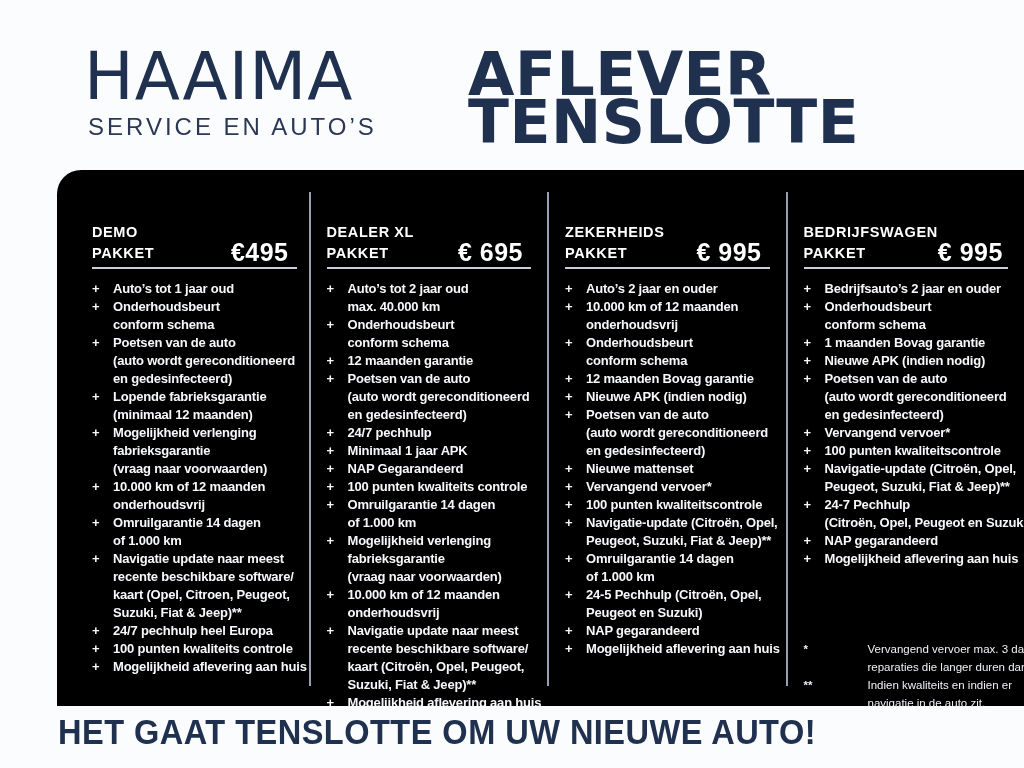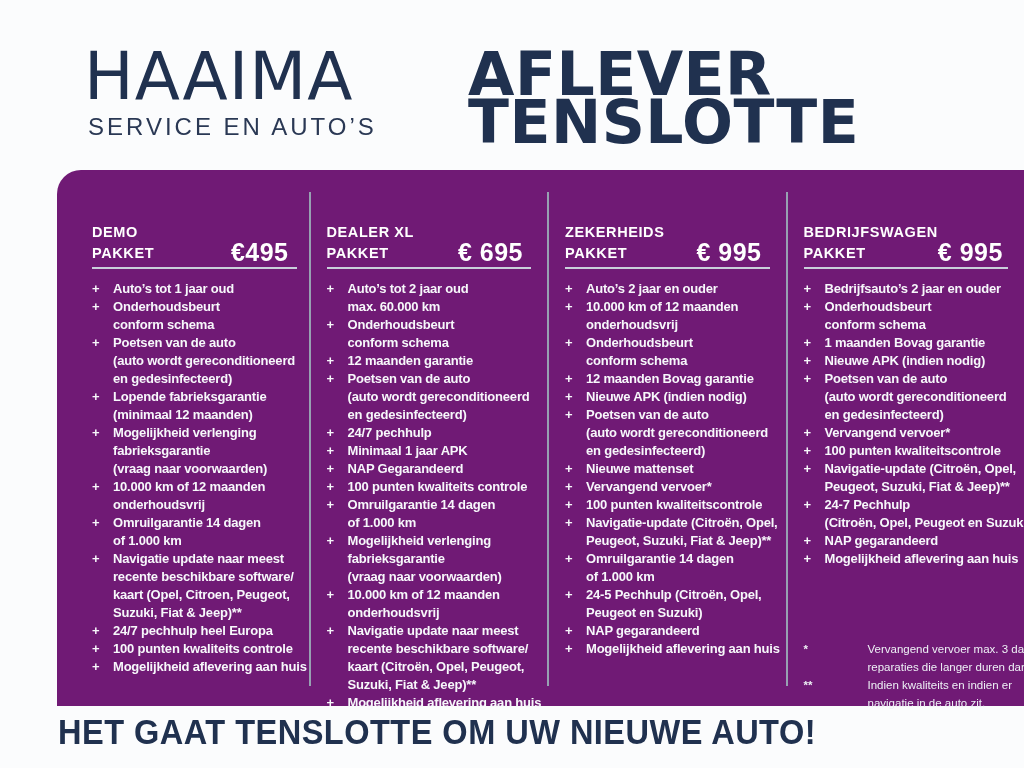--- a/index.html
+++ b/index.html
@@ -27,21 +27,21 @@
     position:absolute; left:468px; top:50px;
     font-family:"DejaVu Sans", sans-serif;
     font-weight:bold; font-size:60px; line-height:48px;
     letter-spacing:0.5px; color:#20314f; white-space:nowrap;
   }
 
   
   .panel {
     position:absolute; left:57px; top:170px;
     width:967px; height:536px;
-    background:#701a75;
+    background:#000000;
     border-radius:24px 0 0 0;
     box-sizing:border-box;
     display:flex;
     padding:22px 0 20px 0;
   }
   .col {
     flex:1 1 0; box-sizing:border-box;
     padding:0 16px; min-width:0;
   }
   .col.first { padding-left:35px; padding-right:12px; }
@@ -172,21 +172,21 @@
             <div>DEALER XL</div>
             <div>PAKKET</div>
           </div>
           <div class="pkg-price">€ 695</div>
         </div>
         <div class="pkg-divider"></div>
         <div class="items">
           <div class="item">
             <span class="plus">+</span>
             <div class="line">Auto’s tot 2 jaar oud</div>
-            <div class="line">max. 60.000 km</div>
+            <div class="line">max. 40.000 km</div>
           </div>
           <div class="item">
             <span class="plus">+</span>
             <div class="line">Onderhoudsbeurt</div>
             <div class="line">conform schema</div>
           </div>
           <div class="item">
             <span class="plus">+</span>
             <div class="line">12 maanden garantie</div>
           </div>

